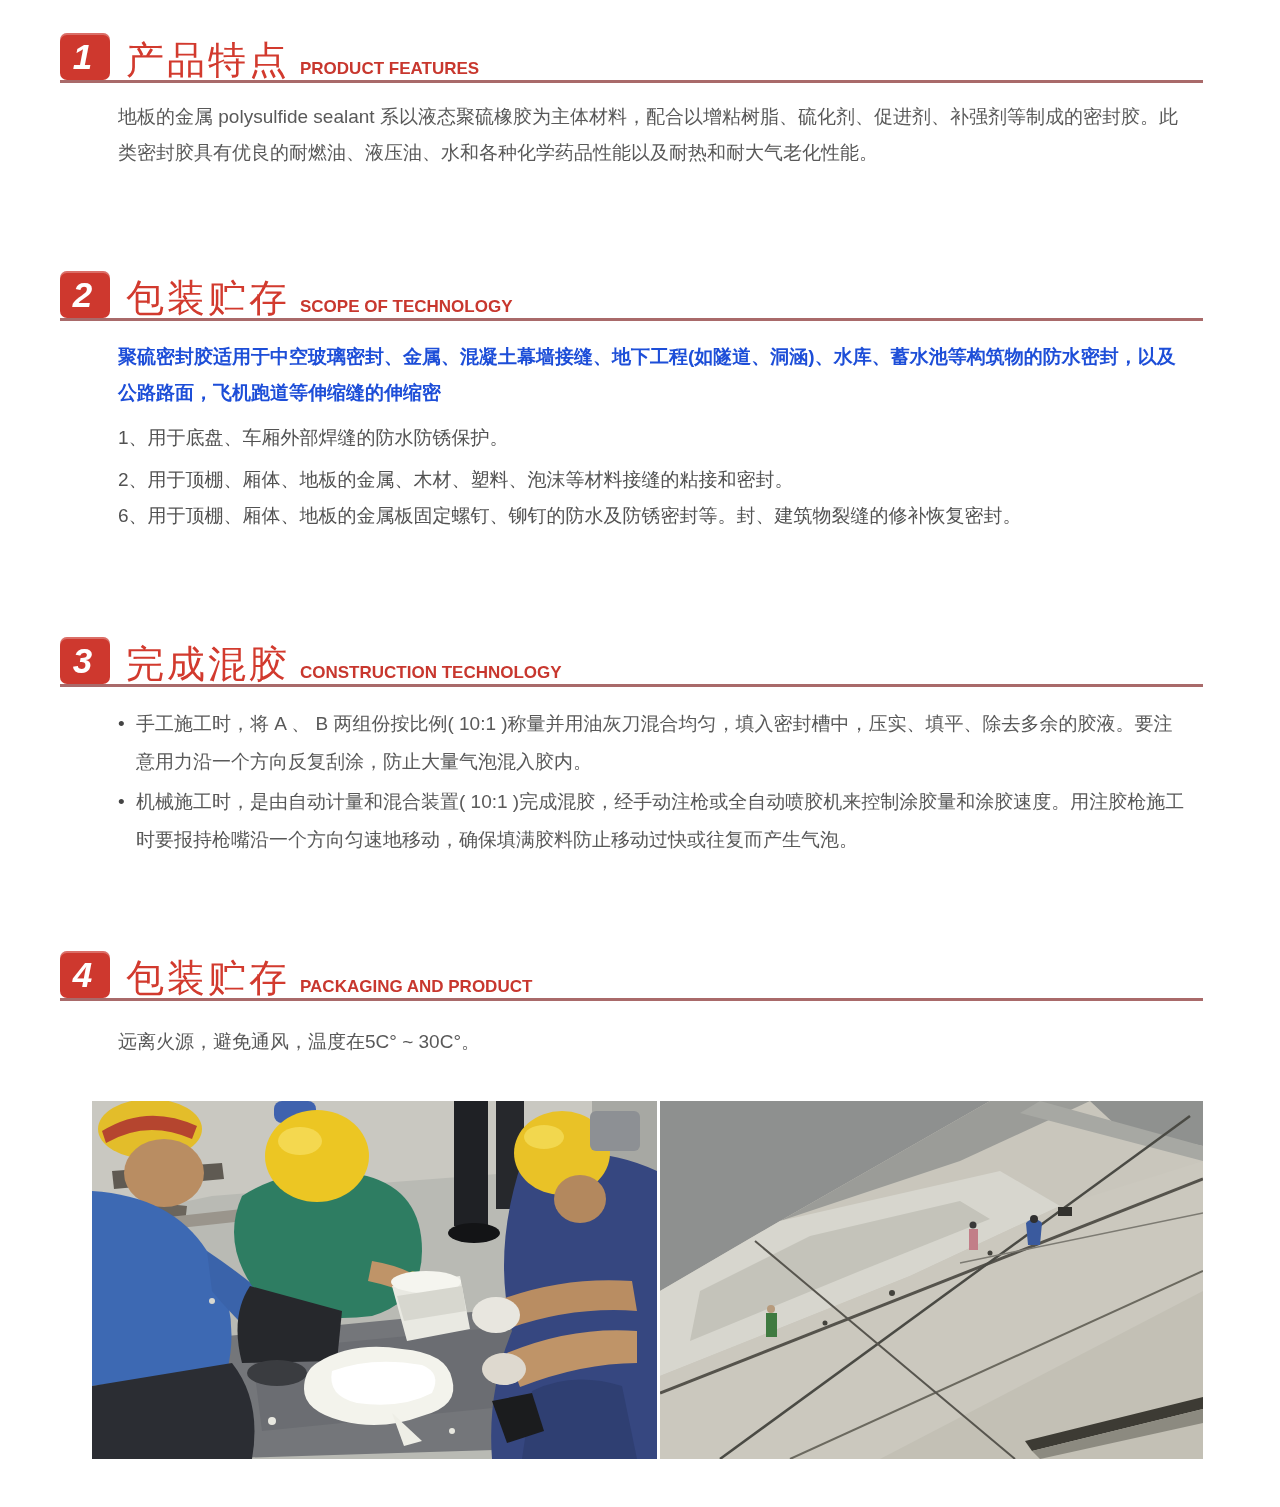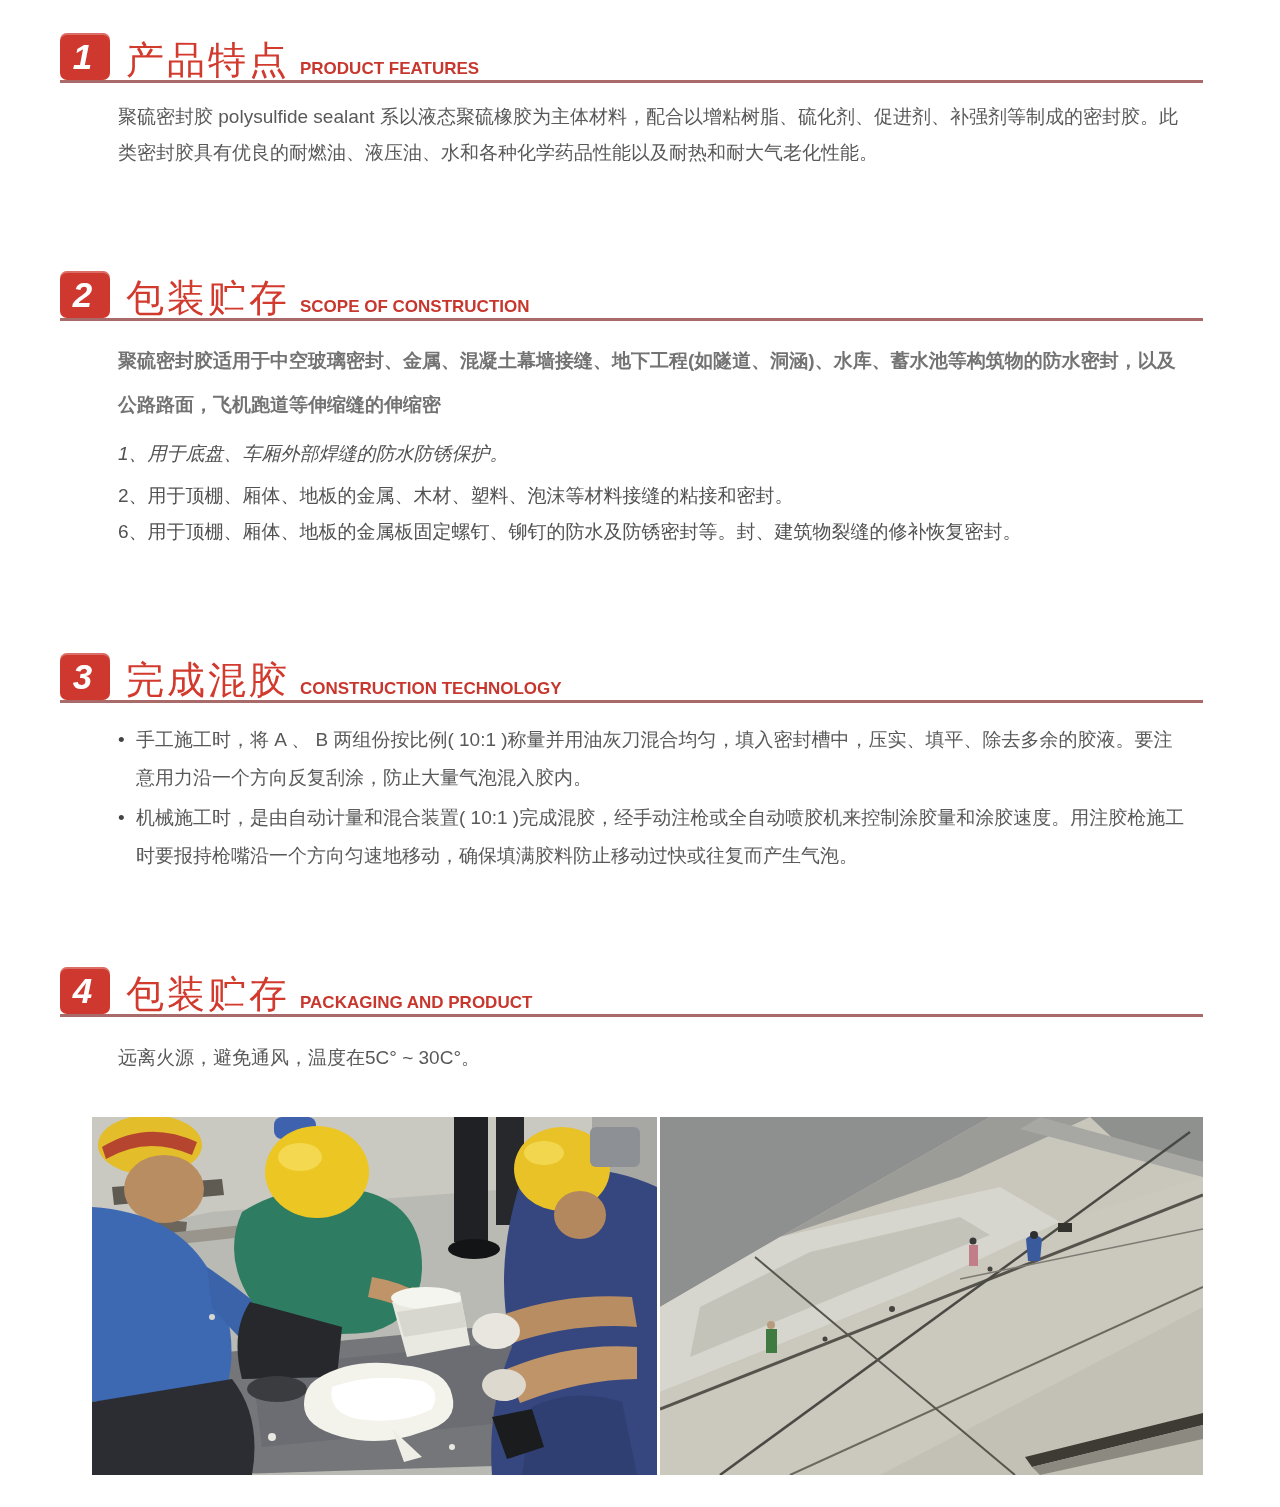--- a/index.html
+++ b/index.html
@@ -29,24 +29,24 @@
     line-height:1; letter-spacing:3px; white-space:nowrap;
   }
   .title-en{
     margin:0 0 3px 10px; color:#c8372e; font-size:17px; font-weight:700;
     line-height:1; letter-spacing:0px; white-space:nowrap;text-align:center;
   }
 
   
   .sec-body{ margin-left:58px; margin-right:30px; }
   .para{ font-size:19px; line-height:36px; color:#595959; margin-top:16px; }
-  .lead{ font-size:19px; line-height:44px; color:#737373; font-weight:700; margin-top:18px; }
+  .lead{ font-size:19px; line-height:36px; color:#1d4ed8; font-weight:700; margin-top:18px; }
   .num-list{ margin-top:12px; }
   .num-item{ font-size:19px; line-height:30px; color:#525252; }
-  .num-item.sp1{ margin-bottom:12px;font-style:italic; }
+  .num-item.sp1{ margin-bottom:12px; }
   .num-item.sp2{ margin-bottom:6px; }
 
   .bullets{ margin-top:18px; }
   .bullet-row{ display:flex; font-size:19px; line-height:38px; color:#595959; margin-bottom:2px; }
   .bullet-dot{ flex:0 0 18px; color:#444444; }
   .bullet-text{ flex:1; }
 
   .m-sec2{ margin-top:100px; }
   .m-sec3{ margin-top:106px; }
   .m-sec4{ margin-top:92px; }
@@ -61,29 +61,29 @@
 
 <div class="page">
 
   <div class="section">
     <div class="sec-header">
       <div class="badge">1</div>
       <div class="title-zh">产品特点</div>
       <div class="title-en">PRODUCT FEATURES</div>
     </div>
     <div class="sec-body">
-      <div class="para">聚硫密封胶 polysulfide sealant 系以液态聚硫橡胶为主体材料，配合以增粘树脂、硫化剂、促进剂、补强剂等制成的密封胶。此类密封胶具有优良的耐燃油、液压油、水和各种化学药品性能以及耐热和耐大气老化性能。</div>
+      <div class="para">地板的金属 polysulfide sealant 系以液态聚硫橡胶为主体材料，配合以增粘树脂、硫化剂、促进剂、补强剂等制成的密封胶。此类密封胶具有优良的耐燃油、液压油、水和各种化学药品性能以及耐热和耐大气老化性能。</div>
     </div>
   </div>
 
   <div class="section m-sec2">
     <div class="sec-header">
       <div class="badge">2</div>
       <div class="title-zh">包装贮存</div>
-      <div class="title-en">SCOPE OF CONSTRUCTION</div>
+      <div class="title-en">SCOPE OF TECHNOLOGY</div>
     </div>
     <div class="sec-body">
       <div class="lead">聚硫密封胶适用于中空玻璃密封、金属、混凝土幕墙接缝、地下工程(如隧道、洞涵)、水库、蓄水池等构筑物的防水密封，以及公路路面，飞机跑道等伸缩缝的伸缩密</div>
       <div class="num-list">
         <div class="num-item sp1">1、用于底盘、车厢外部焊缝的防水防锈保护。</div>
         <div class="num-item sp2">2、用于顶棚、厢体、地板的金属、木材、塑料、泡沫等材料接缝的粘接和密封。</div>
         <div class="num-item">6、用于顶棚、厢体、地板的金属板固定螺钉、铆钉的防水及防锈密封等。封、建筑物裂缝的修补恢复密封。</div>
       </div>
     </div>
   </div>

